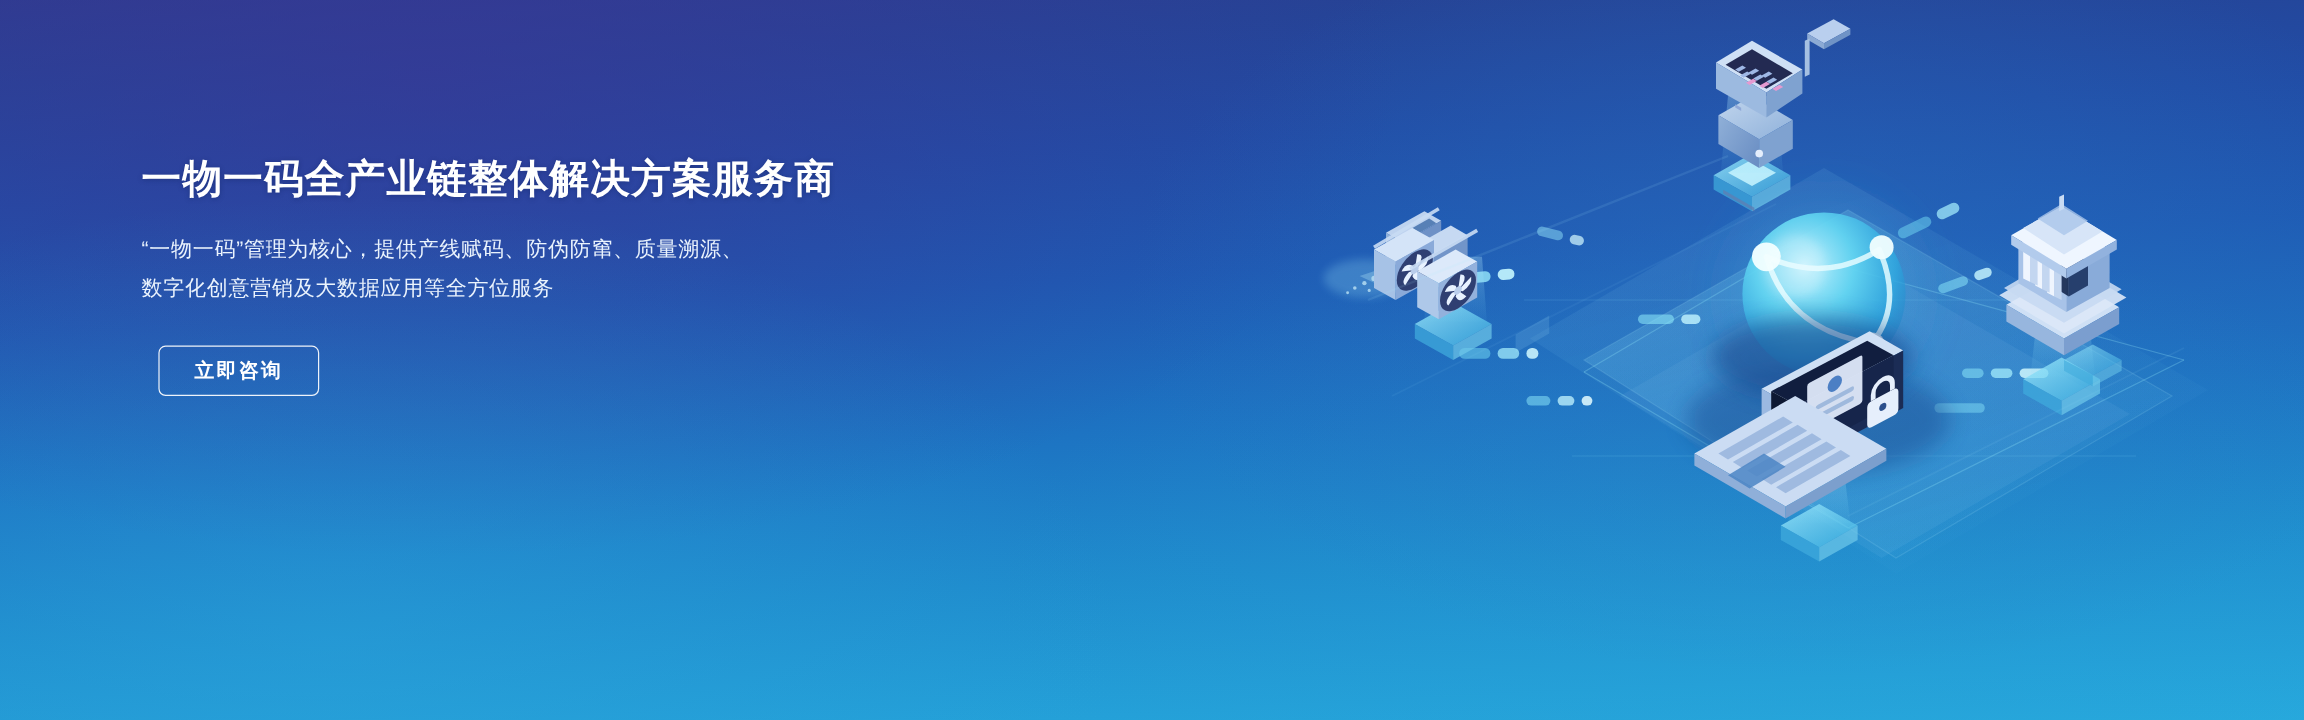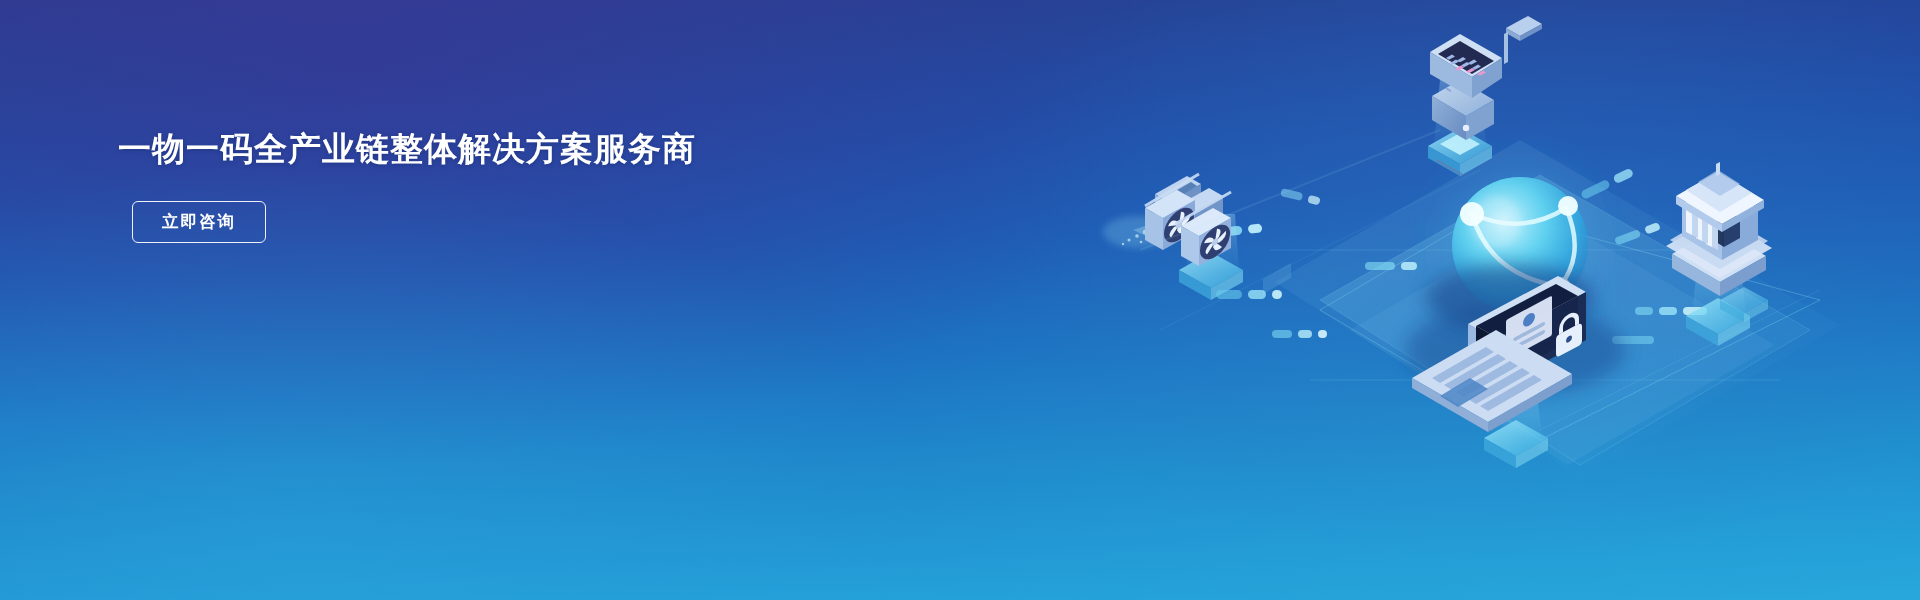--- a/index.html
+++ b/index.html
@@ -446,17 +446,21 @@
         <path d="M120 250 L420 130" stroke="#a8e8fb" stroke-opacity="0.22" stroke-width="2" fill="none"></path>
         <path d="M140 330 L460 170" stroke="#a8e8fb" stroke-opacity="0.12" stroke-width="1.5" fill="none"></path>
         <path d="M520 430 L800 290" stroke="#a8e8fb" stroke-opacity="0.16" stroke-width="1.5" fill="none"></path>
       </g>
     </svg>
   </div>
 
   <div class="copy">
     <h1 class="headline">一物一码全产业链整体解决方案服务商</h1>
 
+    <div class="sub">
+      <div class="sub-line">“一物一码”管理为核心，提供产线赋码、防伪防窜、质量溯源、</div>
+      <div class="sub-line">数字化创意营销及大数据应用等全方位服务</div>
+    </div>
 
     <div class="cta">立即咨询</div>
   </div>
 
 </div>
 
 </body></html>

